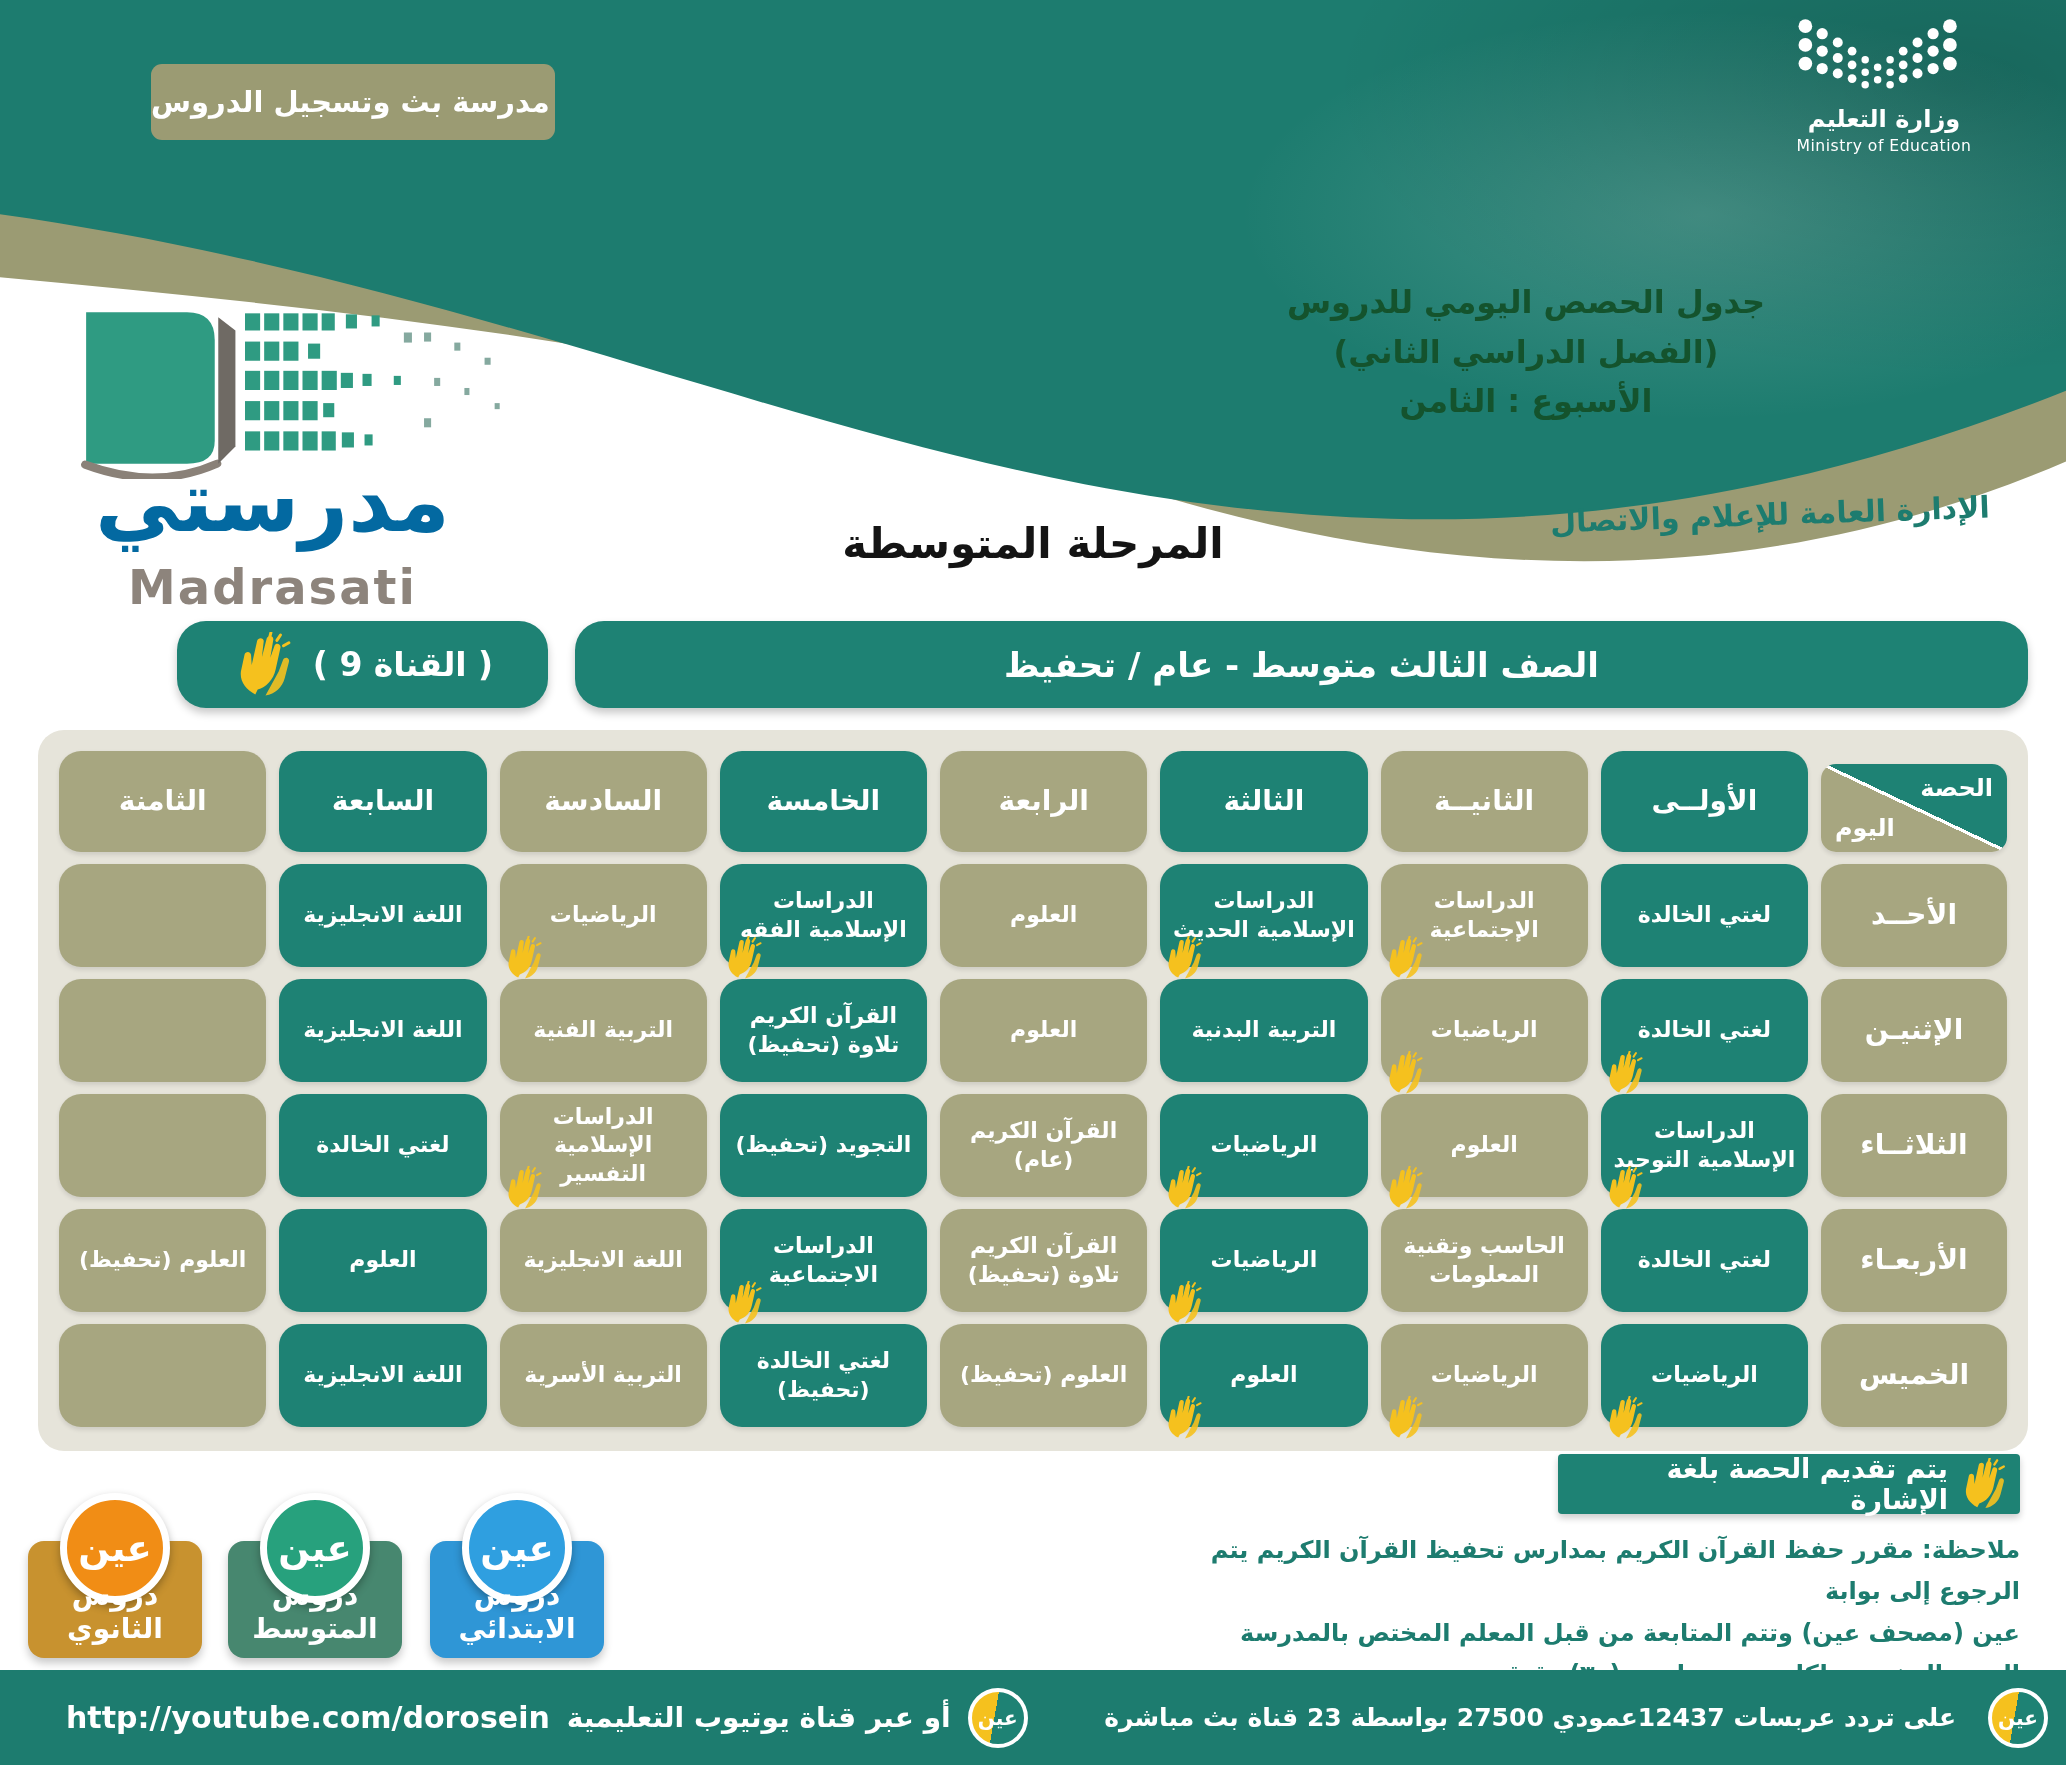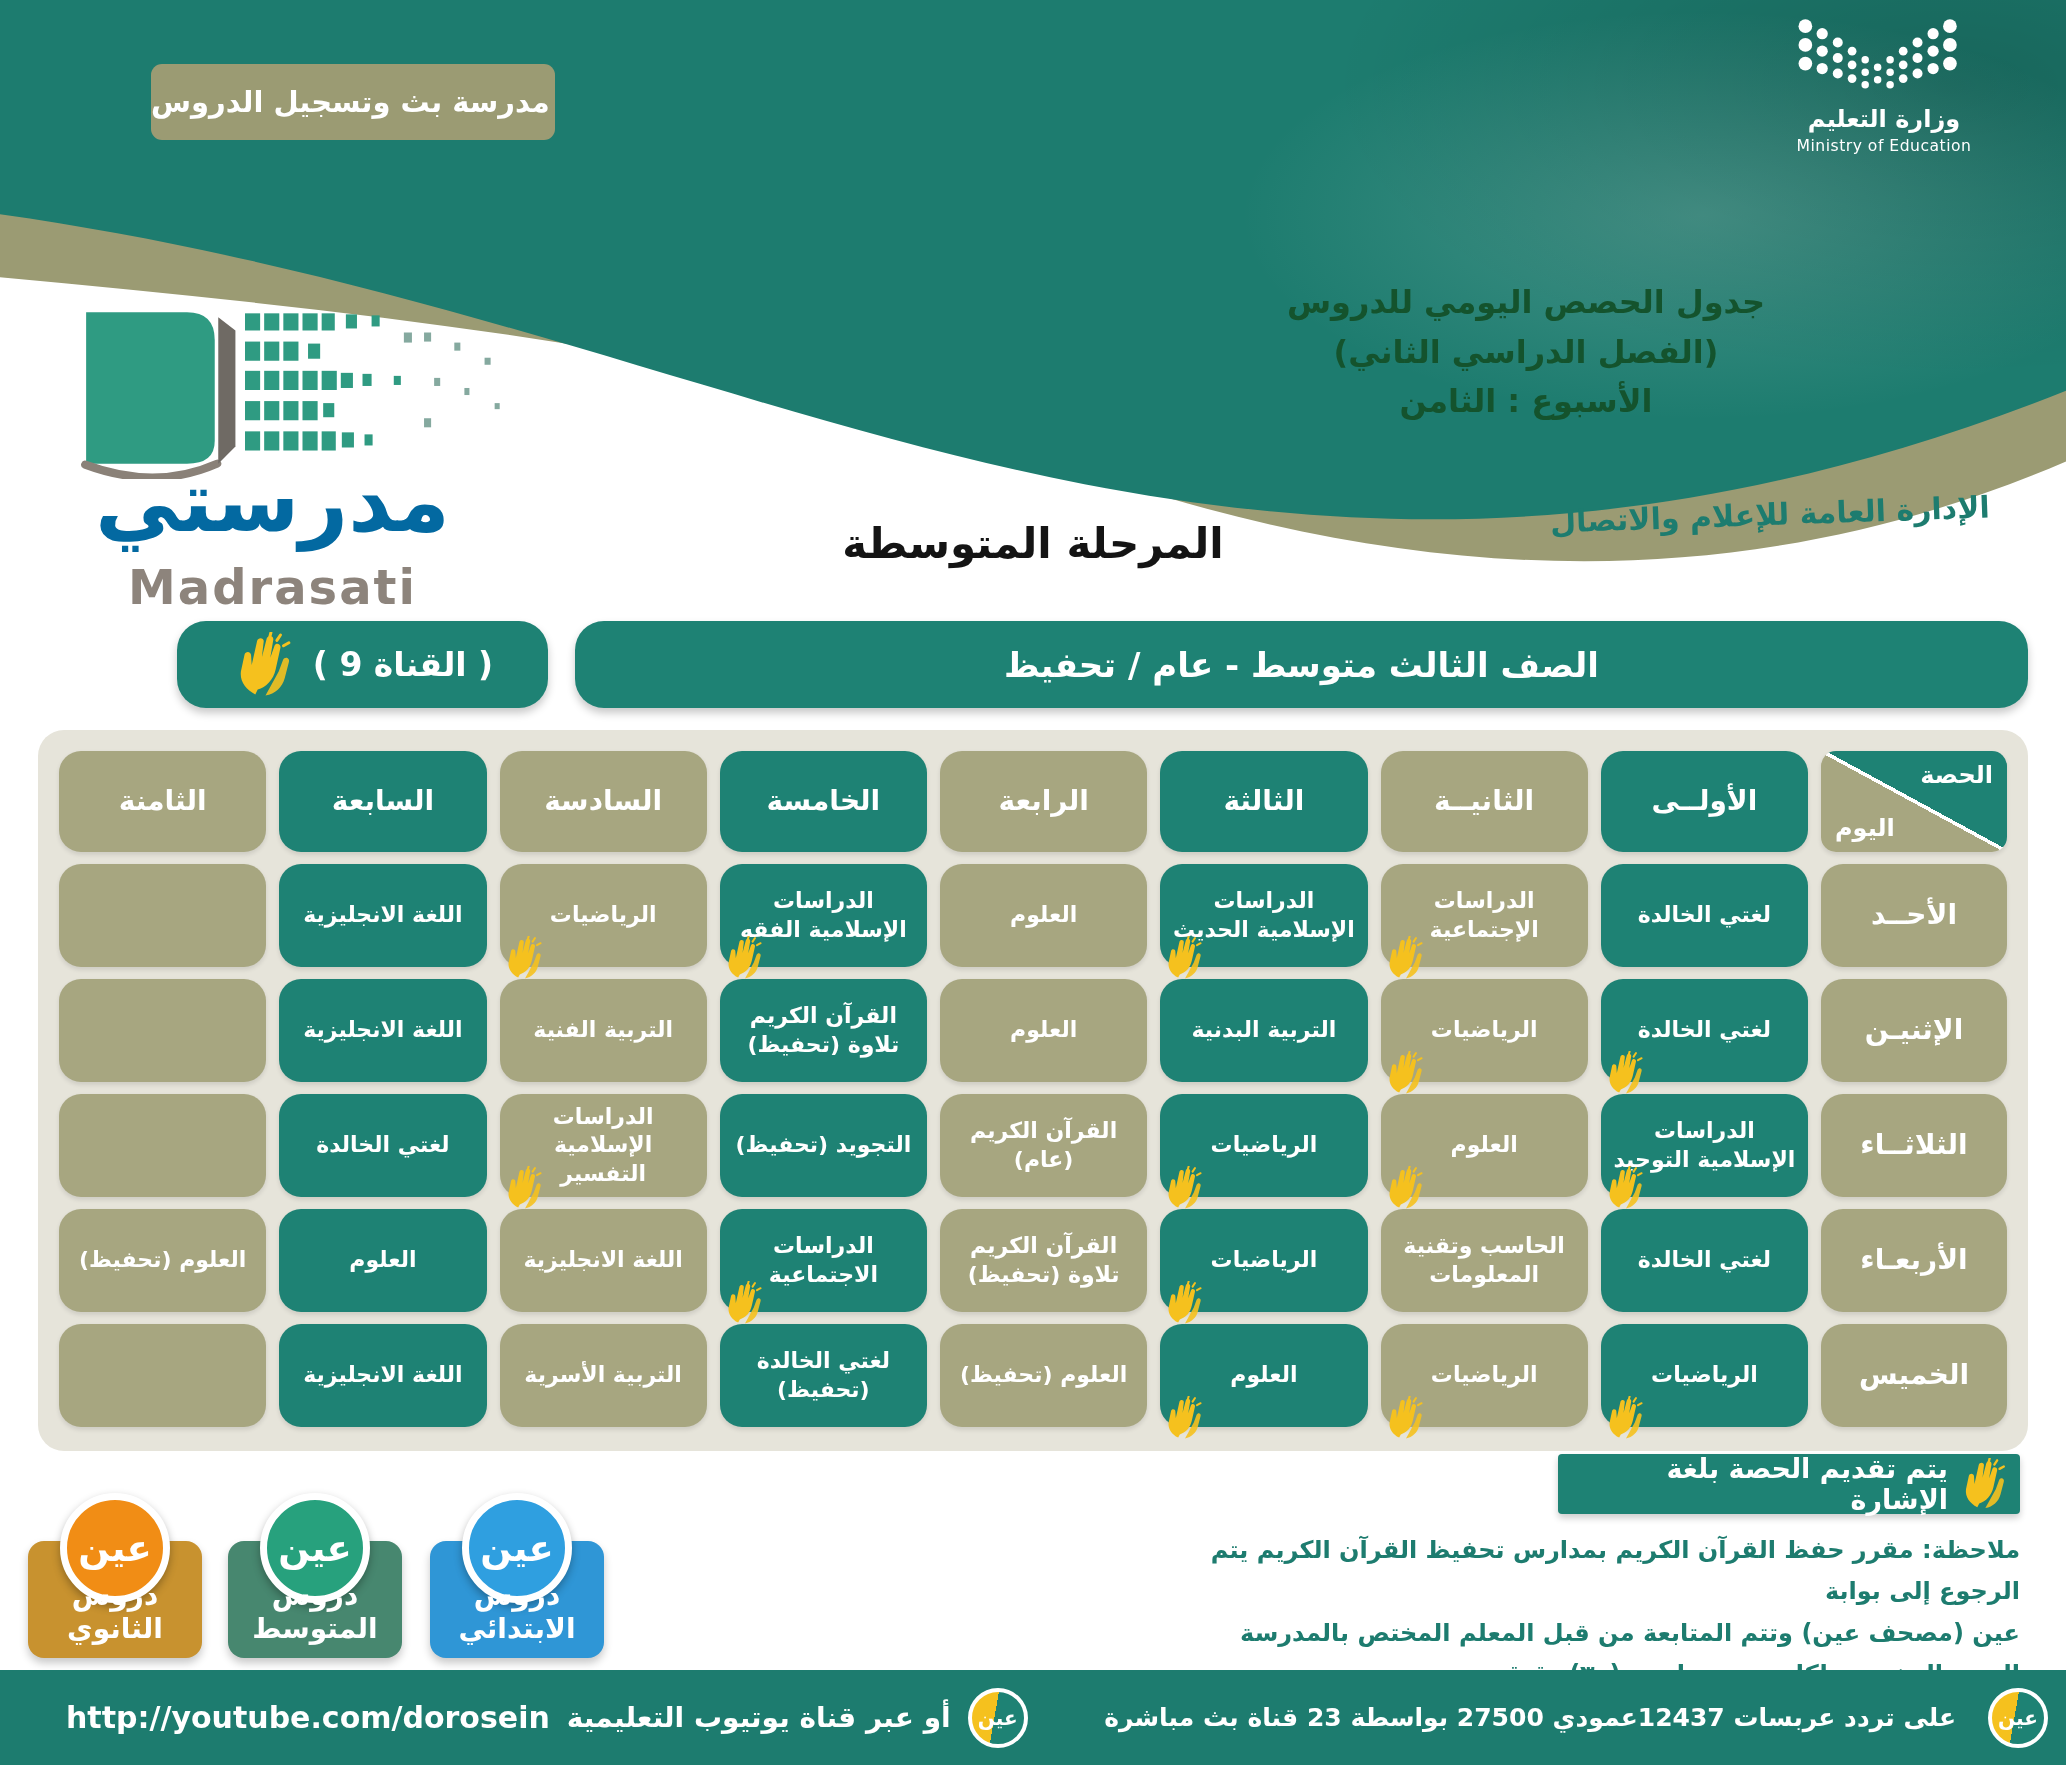--- a/index.html
+++ b/index.html
@@ -47,21 +47,21 @@
     column-gap:13px;row-gap:12px;}
   .cell{position:relative;border-radius:22px;display:flex;align-items:center;justify-content:center;
     text-align:center;color:#fff;font-weight:bold;padding:0 8px;box-sizing:border-box;
     box-shadow:0 2.5px 4px rgba(0,0,0,0.10);line-height:1.3;}
   .c-teal{background:#1e8274;}
   .c-olive{background:#a7a680;}
   .cell.h{font-size:28px;}
   .cell.day{font-size:28px;}
   .cell.data{font-size:22px;}
   .corner{position:relative;border-radius:15px;box-shadow:0 2.5px 4px rgba(0,0,0,0.10);
-    background:linear-gradient(to bottom left,#1e8274 0 48.8%,#ffffff 48.8% 50.8%,#a7a680 50.8% 100%);}
+    background:linear-gradient(to bottom left,#1e8274 0 48.8%,#ffffff 48.8% 50.8%,#a7a680 50.8% 100%);margin-top:13px;}
   .corner .t{position:absolute;top:10px;right:14px;color:#fff;font-size:24px;font-weight:bold;}
   .corner .b{position:absolute;bottom:10px;left:14px;color:#fff;font-size:24px;font-weight:bold;}
   .cell .hand-icon{position:absolute;left:3px;bottom:-13px;width:40px;height:44px;}
   
   .legend{position:absolute;right:46px;top:1454px;width:462px;height:60px;background:#1e8274;
     border-radius:4px;display:flex;align-items:center;justify-content:flex-start;direction:rtl;
     gap:11px;padding:0 13px;box-sizing:border-box;color:#fff;font-size:27px;font-weight:bold;
     box-shadow:0 4px 7px rgba(0,0,0,0.2);}
   .legend .hand-icon{width:48px;height:52px;flex:0 0 auto;}
   .notes{position:absolute;right:46px;top:1530px;width:883px;direction:rtl;text-align:right;

